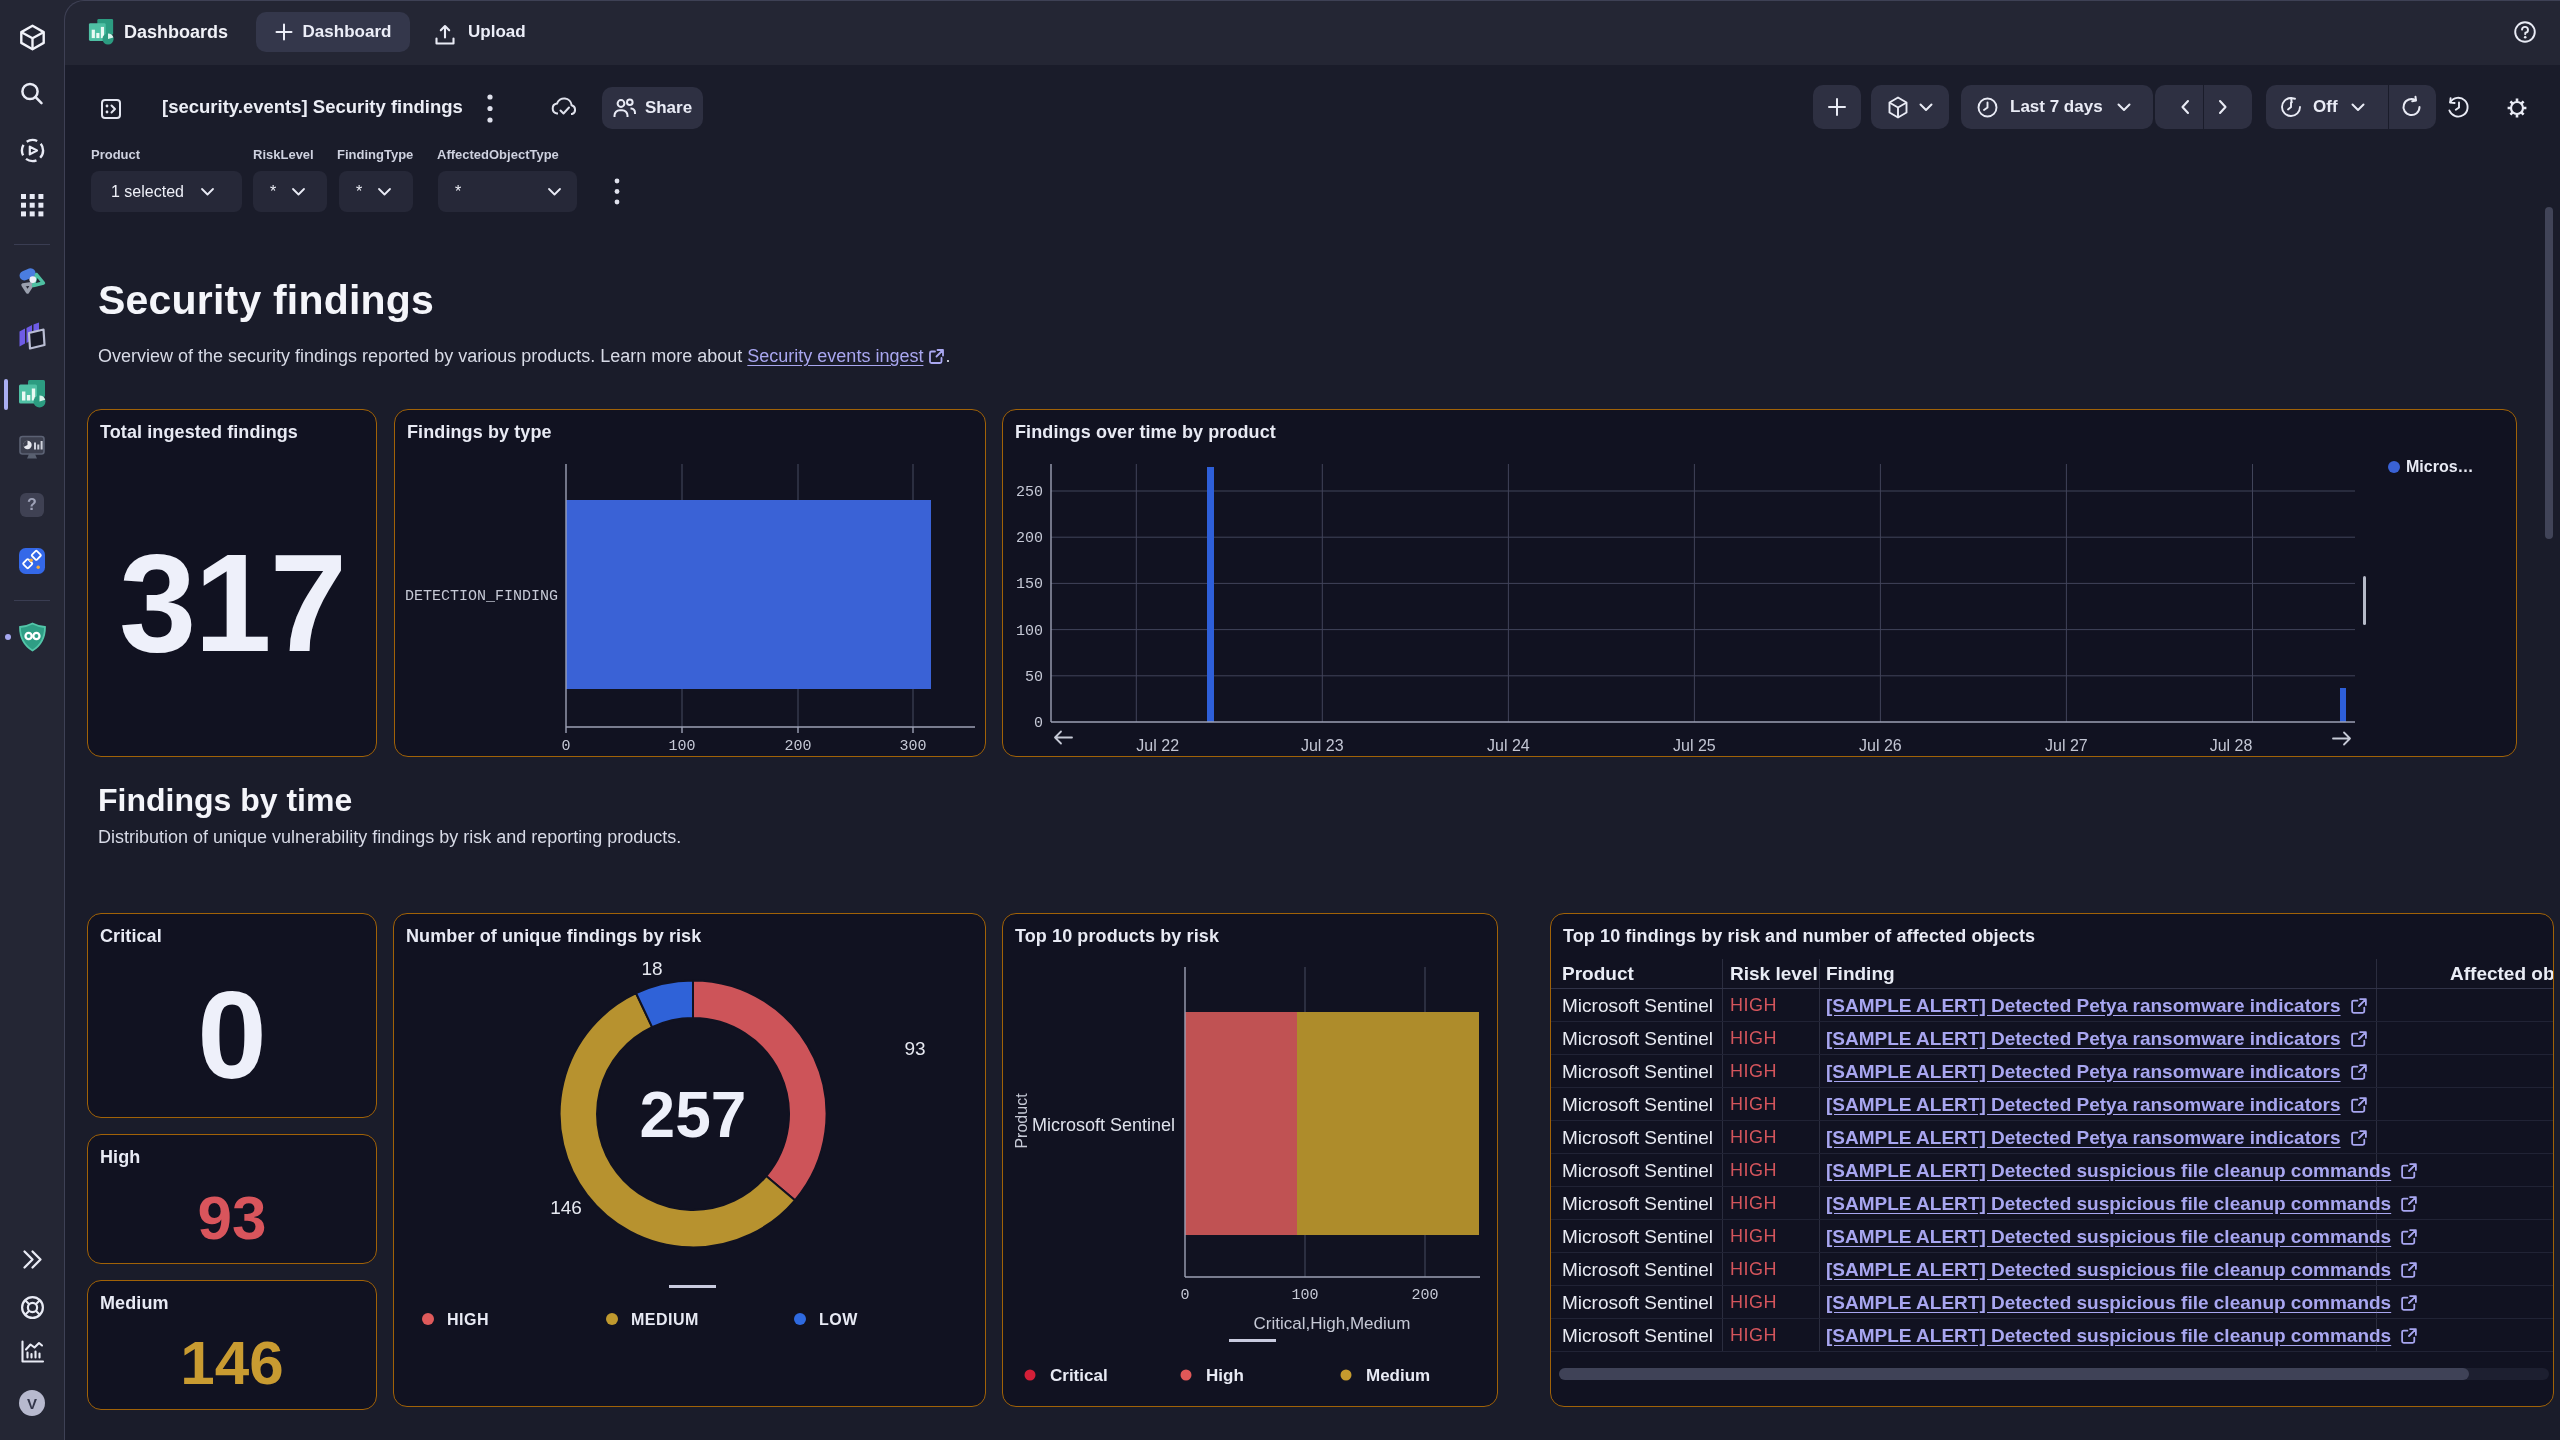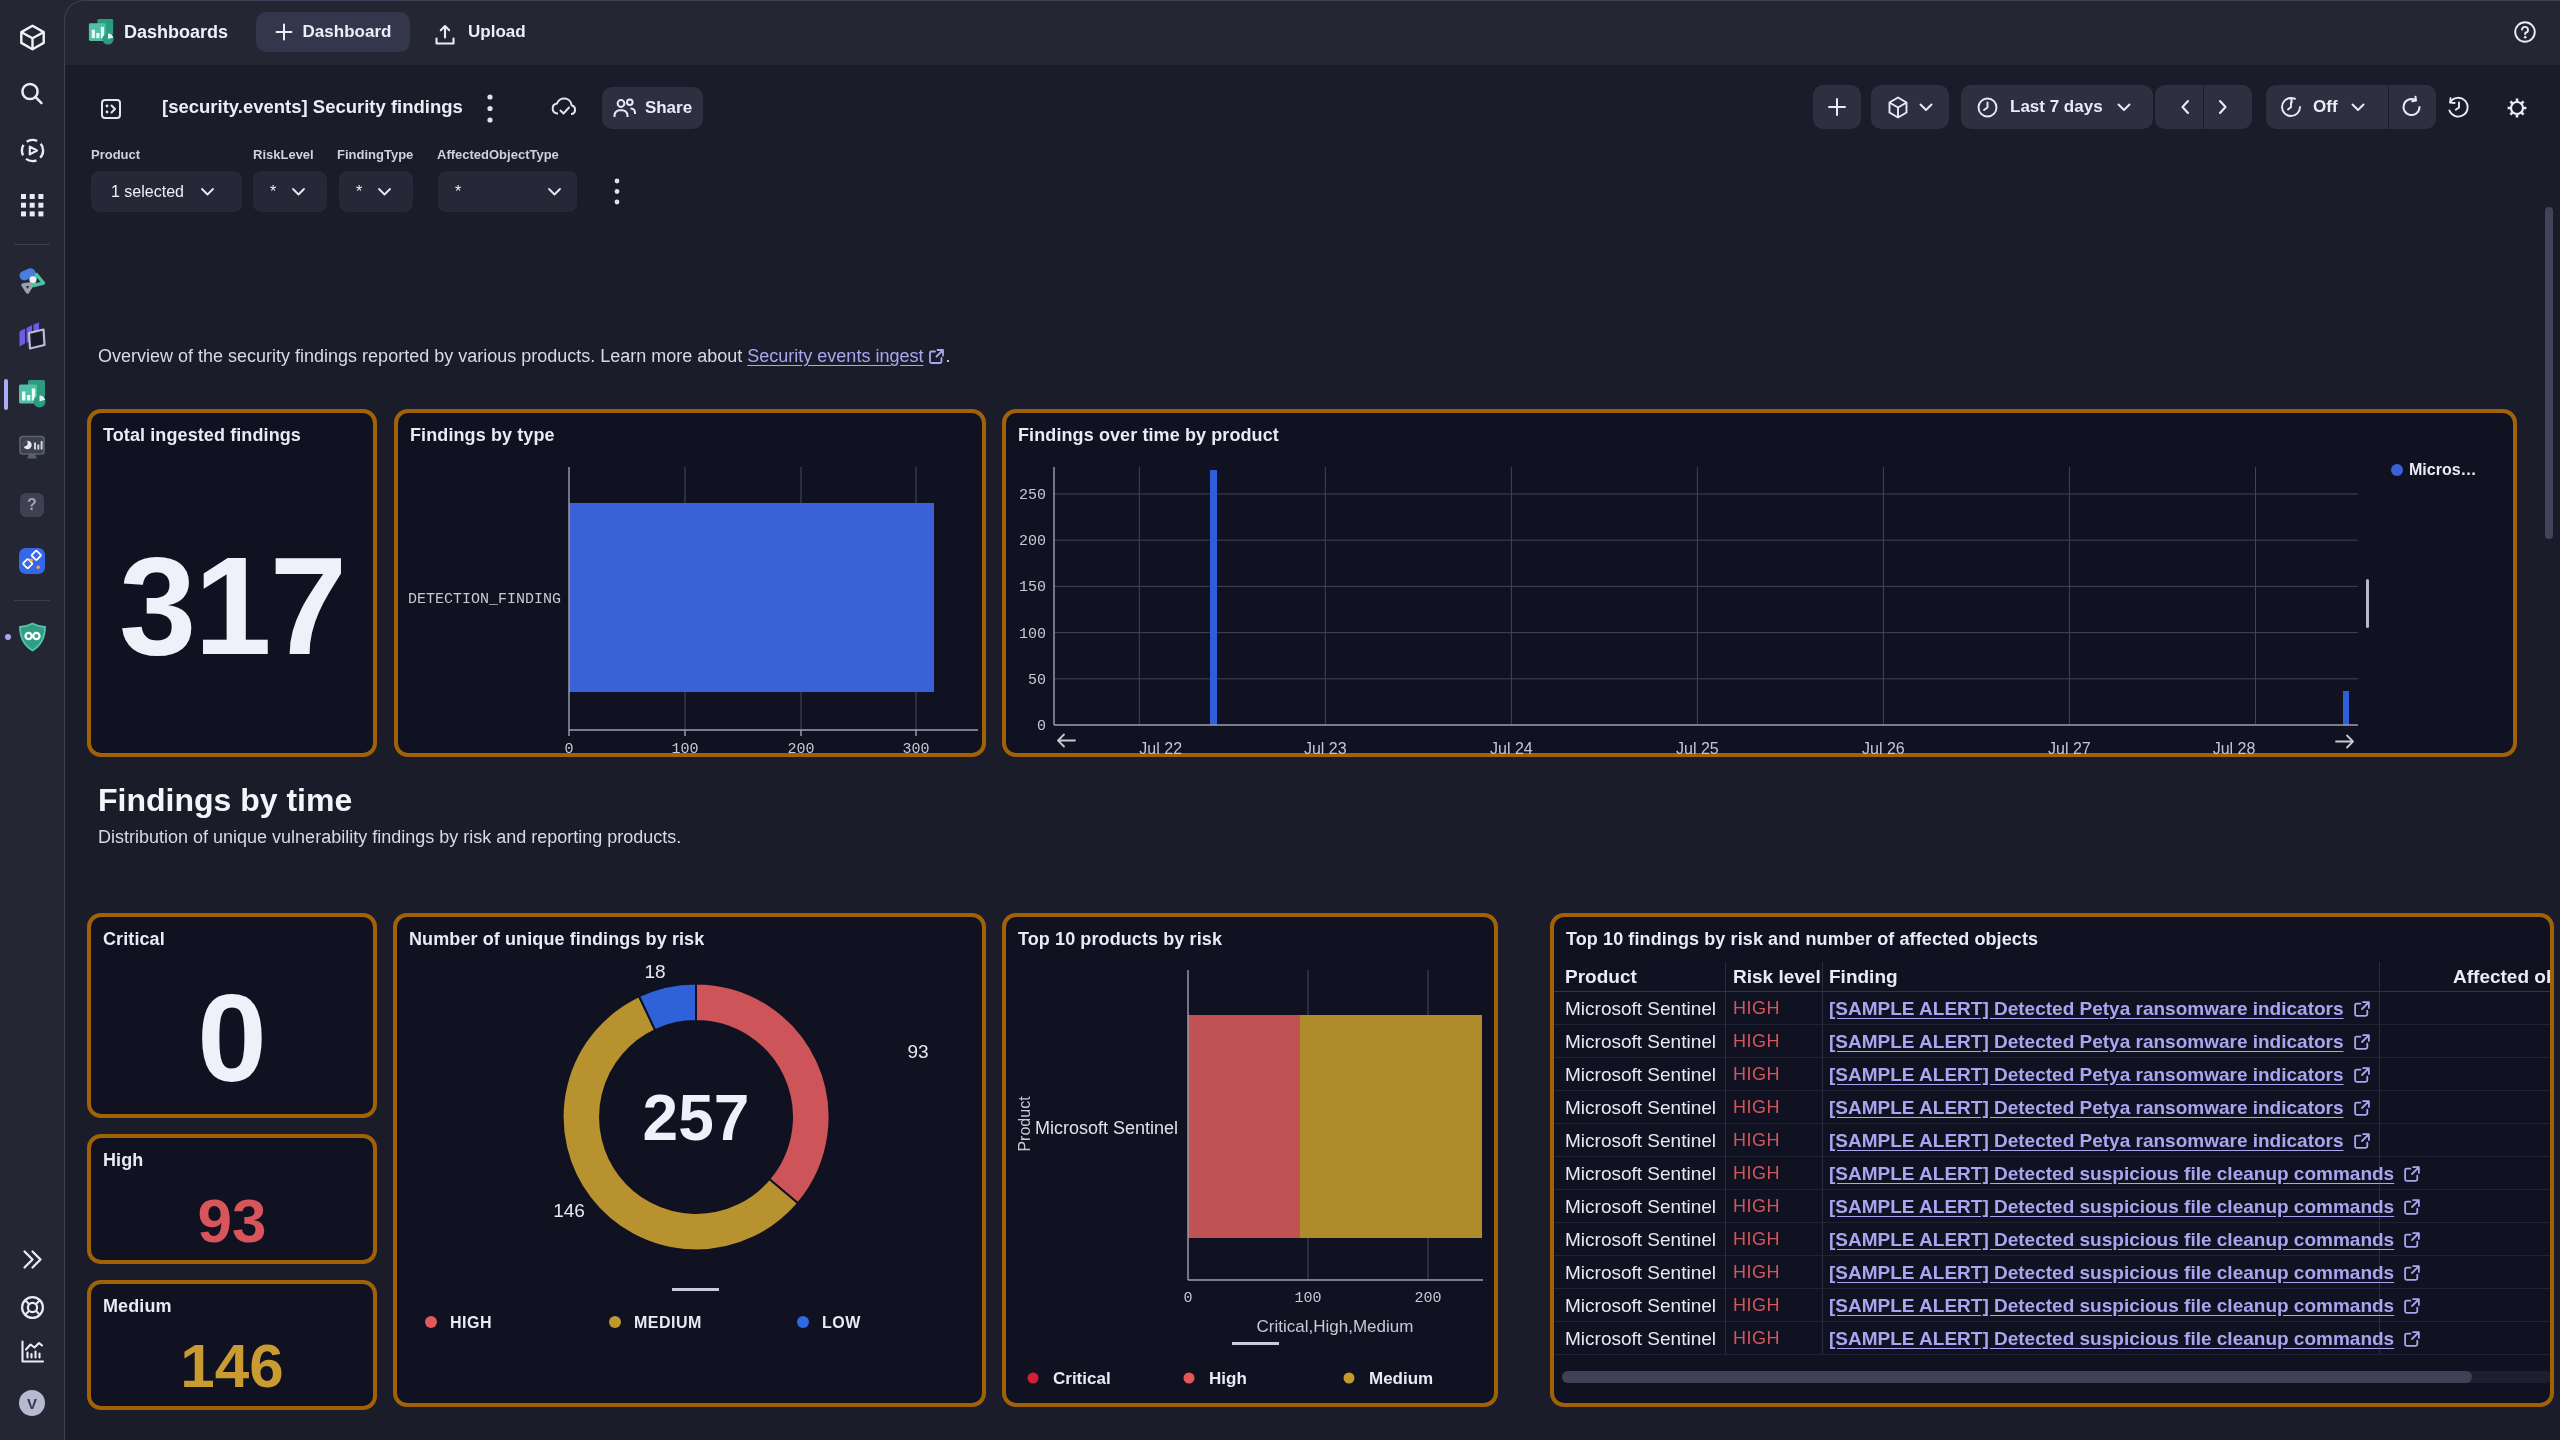--- a/index.html
+++ b/index.html
@@ -20,21 +20,21 @@
     border-left:1px solid rgba(130,135,170,0.28);
     overflow:hidden;
   }
   #main {
     position:absolute; left:0; top:64px; right:0; bottom:0;
     background:#1a1c2a;
   }
   .tile {
     position:absolute;
     background:#111221;
-    border:4px solid #a16207;
+    border:1px solid #a16207;
     border-radius:14px;
   }
   .tiletitle {
     position:absolute; left:12px; top:12px;
     font-size:18px; font-weight:700; color:#e8eaf4;
     letter-spacing:0.1px;
   }
   .btn {
     position:absolute;
     background:#2e3042;
@@ -345,20 +345,21 @@
         </svg>
 </div>
 <svg class="abs" style="left:547px;top:112px;" width="10" height="30" viewBox="0 0 10 30">
   <g fill="#dfe1ec">
           <circle cx="5" cy="4" r="2.4"></circle>
           <circle cx="5" cy="14.5" r="2.4"></circle>
           <circle cx="5" cy="25" r="2.4"></circle>
         </g>
 </svg>
 
+<div class="abs" style="left:33px;top:212px;font-size:41px;font-weight:700;color:#f4f5fa;letter-spacing:0.2px;">Security findings</div>
 <div class="abs" style="left:33px;top:281px;font-size:18px;color:#d7dae6;">Overview of the security findings reported by various products. Learn more about <span style="color:#a9a7f0;text-decoration:underline;text-underline-offset:3px;">Security events ingest</span>&nbsp;<svg width="17" height="17" viewBox="0 0 17 17" style="display:inline-block;vertical-align:-3px;">
           <g fill="none" stroke="#a9a7f0" stroke-width="1.8" stroke-linecap="round" stroke-linejoin="round">
             <path d="M7 3.5 H3.5 A1.5 1.5 0 0 0 2 5 V13.5 A1.5 1.5 0 0 0 3.5 15 H12 A1.5 1.5 0 0 0 13.5 13.5 V10"></path>
             <path d="M9.5 2 H15 V7.5 M15 2 L8.5 8.5"></path>
           </g>
         </svg>.</div>
 
 <div class="tile" style="left:22px;top:344px;width:290px;height:348px;">
   <div class="tiletitle">Total ingested findings</div>
   <div class="abs" style="left:0;right:0;top:113px;text-align:center;font-size:139px;font-weight:700;color:#eef0fa;letter-spacing:-2px;">317</div>

